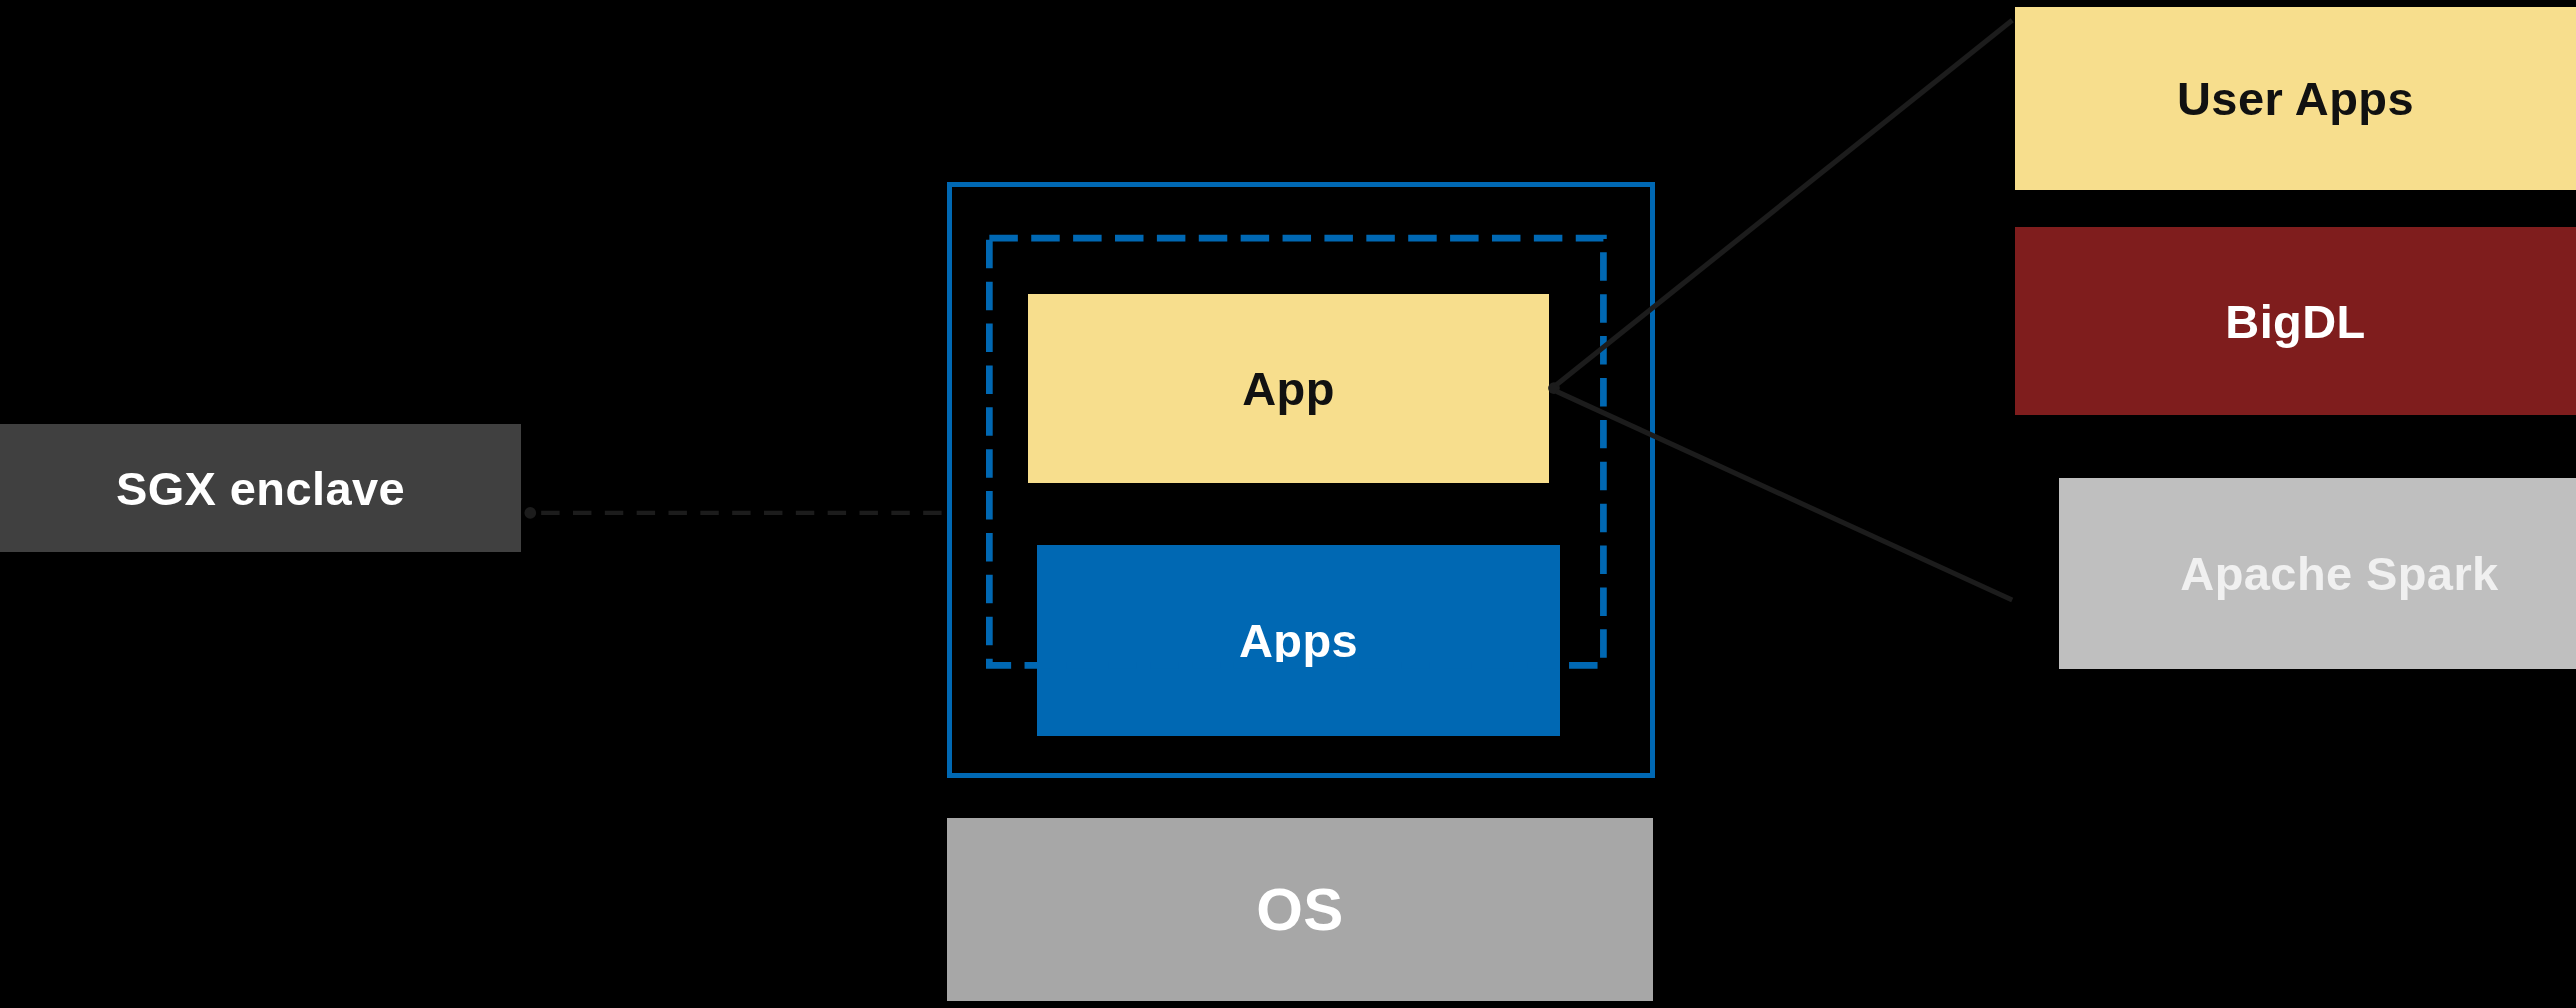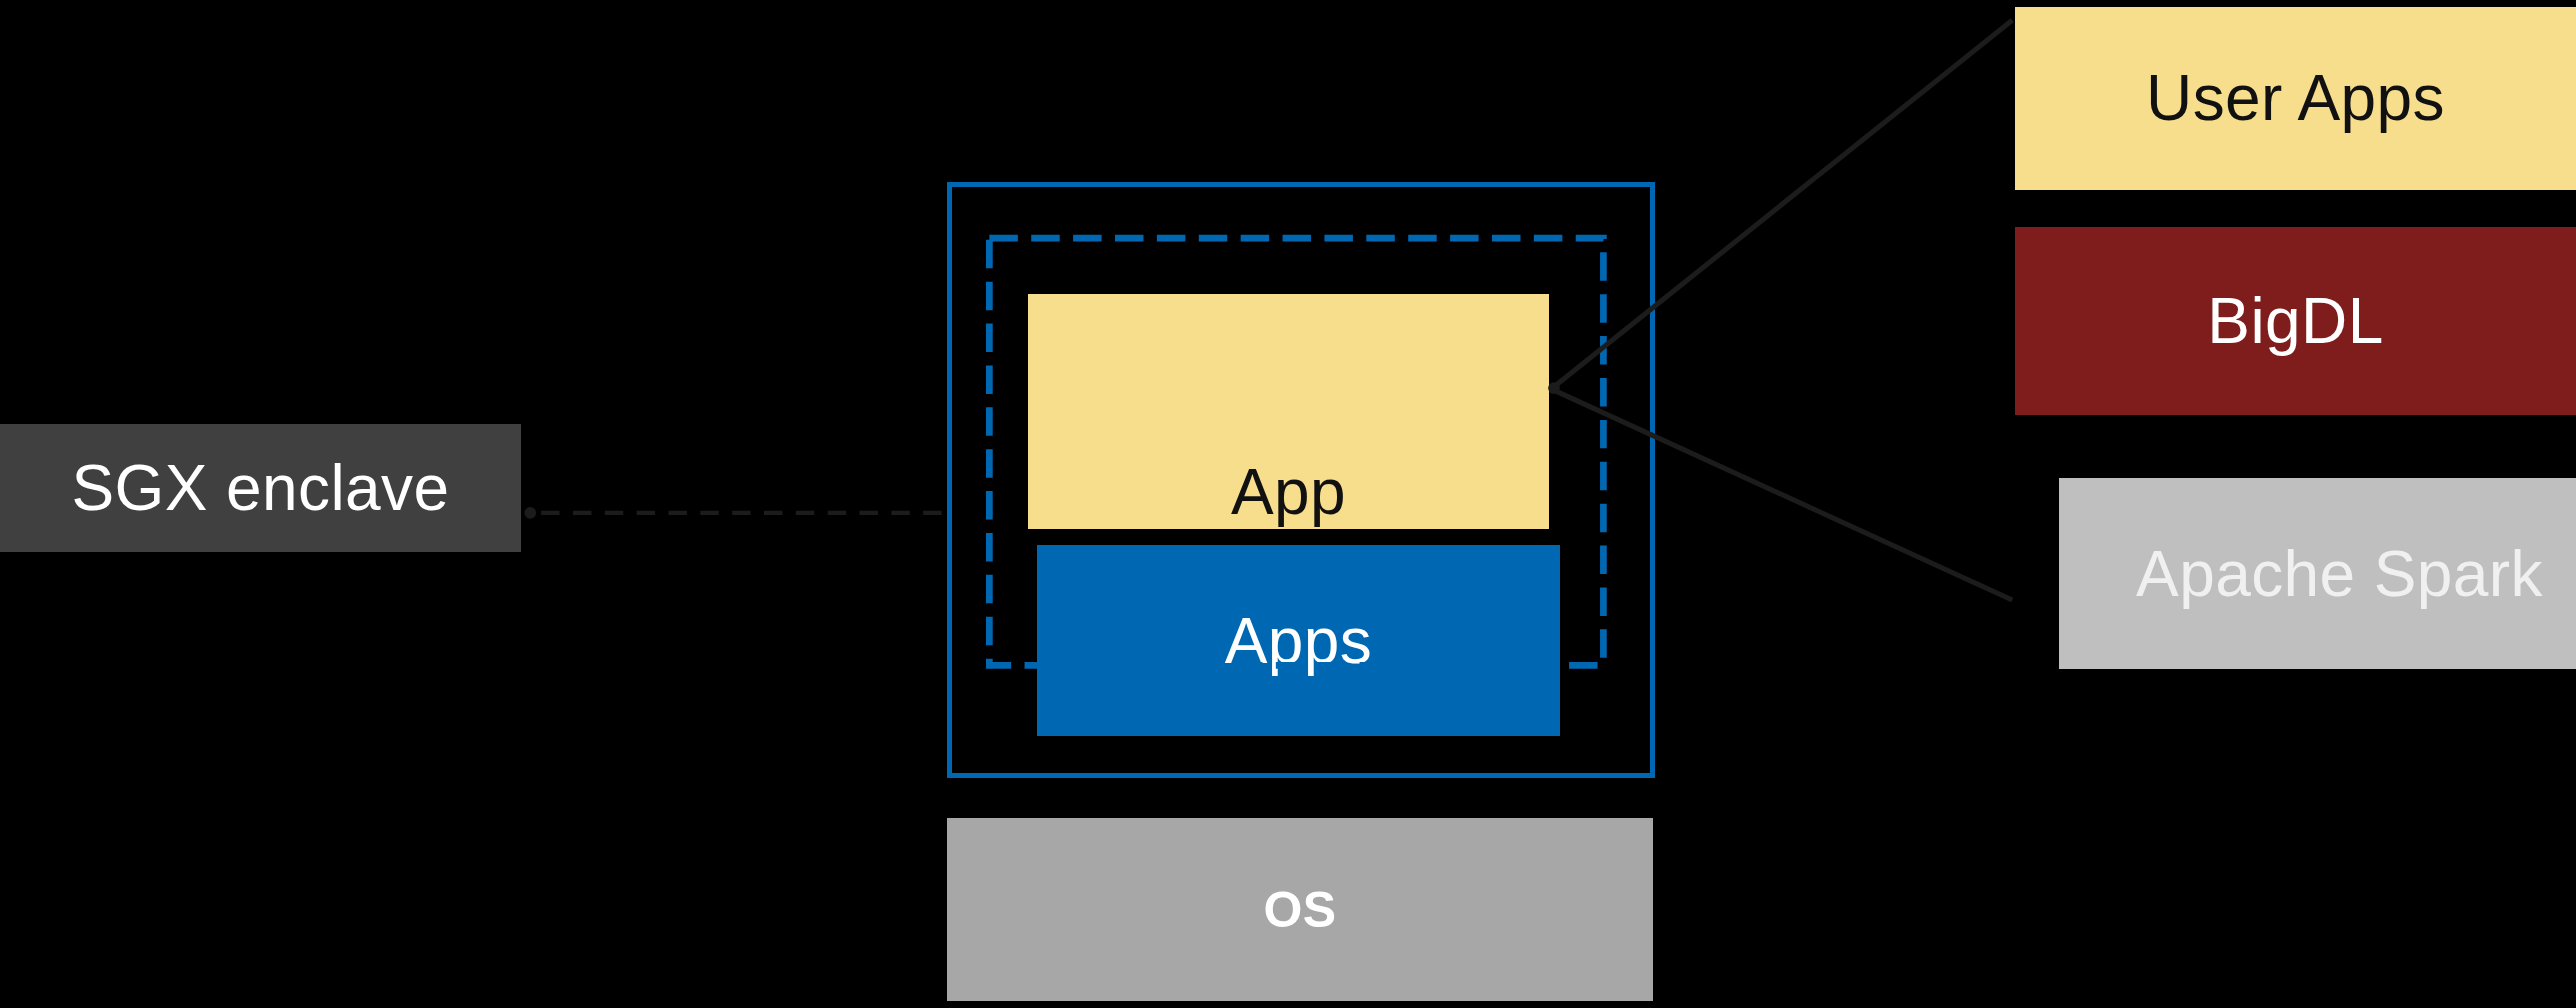--- a/index.html
+++ b/index.html
@@ -6,39 +6,39 @@
   body{
     width:2576px;height:1009px;
     background:#000;
     font-family:"Liberation Sans","DejaVu Sans",sans-serif;
     overflow:hidden;
   }
   .stage{position:relative;width:2576px;height:1009px;}
   .box{
     position:absolute;
     display:flex;align-items:center;justify-content:center;
-    font-size:64px;font-weight:400;letter-spacing:0.4px;
+    font-size:47px;font-weight:700;letter-spacing:0.4px;
     box-sizing:border-box;white-space:nowrap;
   }
   .outline{position:absolute;box-sizing:border-box;background:transparent;}
-  .bold{font-weight:700;font-size:50px;}
+  .bold{font-weight:700;font-size:60px;}
   svg.overlay{position:absolute;left:0;top:0;pointer-events:none;}
 </style>
 </head>
 <body>
 
 <div class="stage">
 
   <div class="box" style="left: 0px; width: 521px; height: 128px; top: 424px; background-color: #404040; color: rgb(255, 255, 255); position: absolute;">
     <span>SGX enclave</span>
   </div>
 
   <div class="outline" style="left: 947px; top: 182px; width: 708px; height: 596px; border: 5.9px solid rgb(0, 104, 179); position: absolute;"></div>
 
-  <div class="box" style="left: 1028px; top: 294px; width: 521px; height: 235px; background-color: rgb(247, 222, 141); color: rgb(17, 17, 17); position: absolute; align-items: flex-end;">
+  <div class="box" style="left: 1028px; top: 294px; width: 521px; height: 189px; background-color: rgb(247, 222, 141); color: rgb(17, 17, 17); position: absolute;">
     <span>App</span>
   </div>
 
   <div class="box" style="left: 1037px; top: 545px; width: 523px; height: 191px; background-color: rgb(0, 104, 179); color: rgb(255, 255, 255); position: absolute;">
     <span>Apps</span>
   </div>
 
   <div class="box bold" style="left: 947px; top: 818px; width: 706px; height: 183px; background-color: rgb(167, 167, 167); color: rgb(255, 255, 255); position: absolute;">
     <span>OS</span>
   </div>

